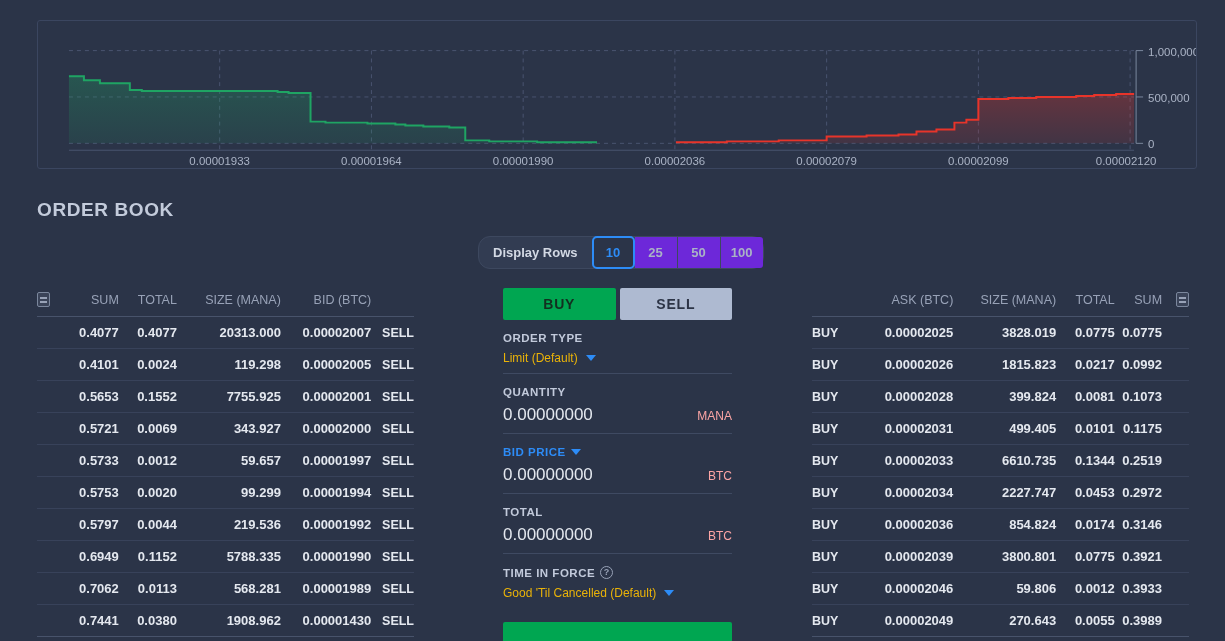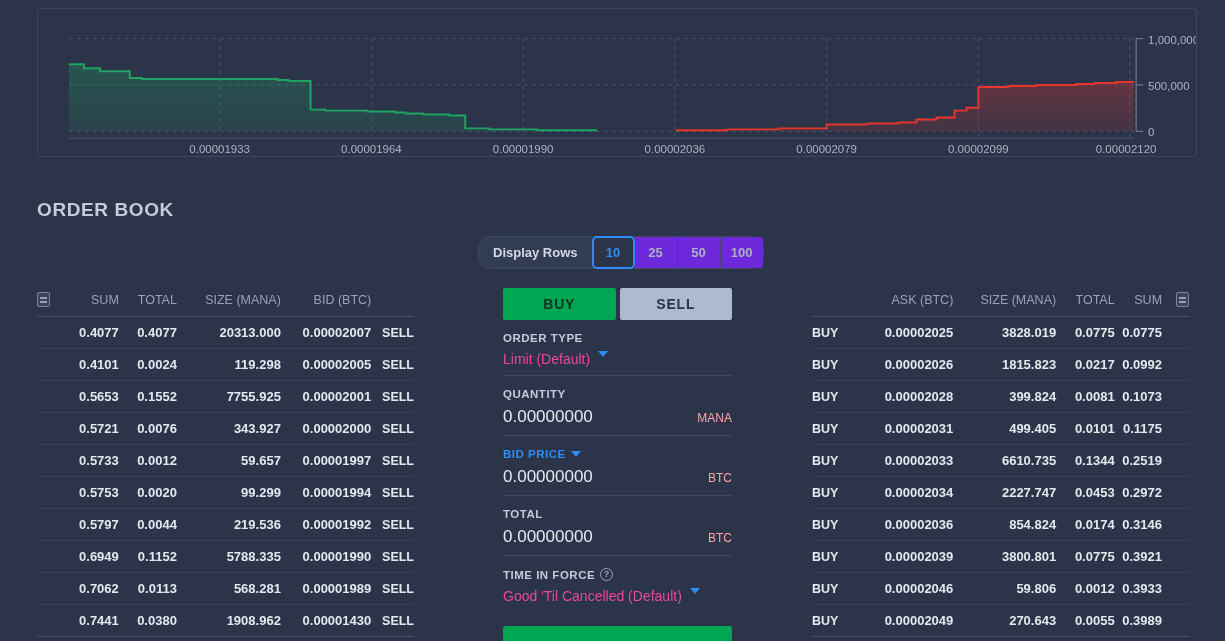--- a/index.html
+++ b/index.html
@@ -7,21 +7,21 @@
     margin: 0; padding: 0;
     width: 1225px; height: 641px;
     background: #2b3448;
     font-family: "Liberation Sans", sans-serif;
     overflow: hidden;
   }
 
   
   .depth-panel {
     position: absolute;
-    left: 37px; top: 8px;
+    left: 37px; top: 20px;
     width: 1160px; height: 149px;
     border: 1px solid #3b4660;
     border-radius: 3px;
     background: #2b3448;
   }
   .depth-svg { display: block; width: 100%; height: 100%; }
 
   
   .section-title {
     position: absolute;
@@ -157,22 +157,22 @@
 
   .fld { border-bottom: 1px solid #3f4a62; padding: 12px 0 8px 0; }
   .fld:first-of-type { padding-top: 14px; }
   .fld-label {
     font-size: 11.5px; font-weight: bold; letter-spacing: 0.5px;
     color: #c2cadb; margin-bottom: 7px;
     display: flex; align-items: center; gap: 5px;
   }
   .fld-label.link { color: #2d8cf7; }
   .select-val {
-    font-size: 14px; color: #ec4899;
-    display: flex; gap: 8px;
+    font-size: 12px; color: #eab308;
+    display: flex; align-items: center; gap: 8px;
     cursor: pointer;
   }
   .caret {
     width: 0; height: 0;
     border-left: 5px solid transparent;
     border-right: 5px solid transparent;
     border-top: 6px solid #2d8cf7;
     display: inline-block;
   }
   .input-row { display: flex; align-items: baseline; justify-content: space-between; }
@@ -299,21 +299,21 @@
         <td></td>
         <td class="ta-r">0.5653</td>
         <td class="ta-r">0.1552</td>
         <td class="ta-r">7755.925</td>
         <td class="ta-r px-bid">0.00002001</td>
         <td class="ta-r act">SELL</td>
       </tr>
       <tr>
         <td></td>
         <td class="ta-r">0.5721</td>
-        <td class="ta-r">0.0076</td>
+        <td class="ta-r">0.0069</td>
         <td class="ta-r">343.927</td>
         <td class="ta-r px-bid">0.00002000</td>
         <td class="ta-r act">SELL</td>
       </tr>
       <tr>
         <td></td>
         <td class="ta-r">0.5733</td>
         <td class="ta-r">0.0012</td>
         <td class="ta-r">59.657</td>
         <td class="ta-r px-bid">0.00001997</td>

